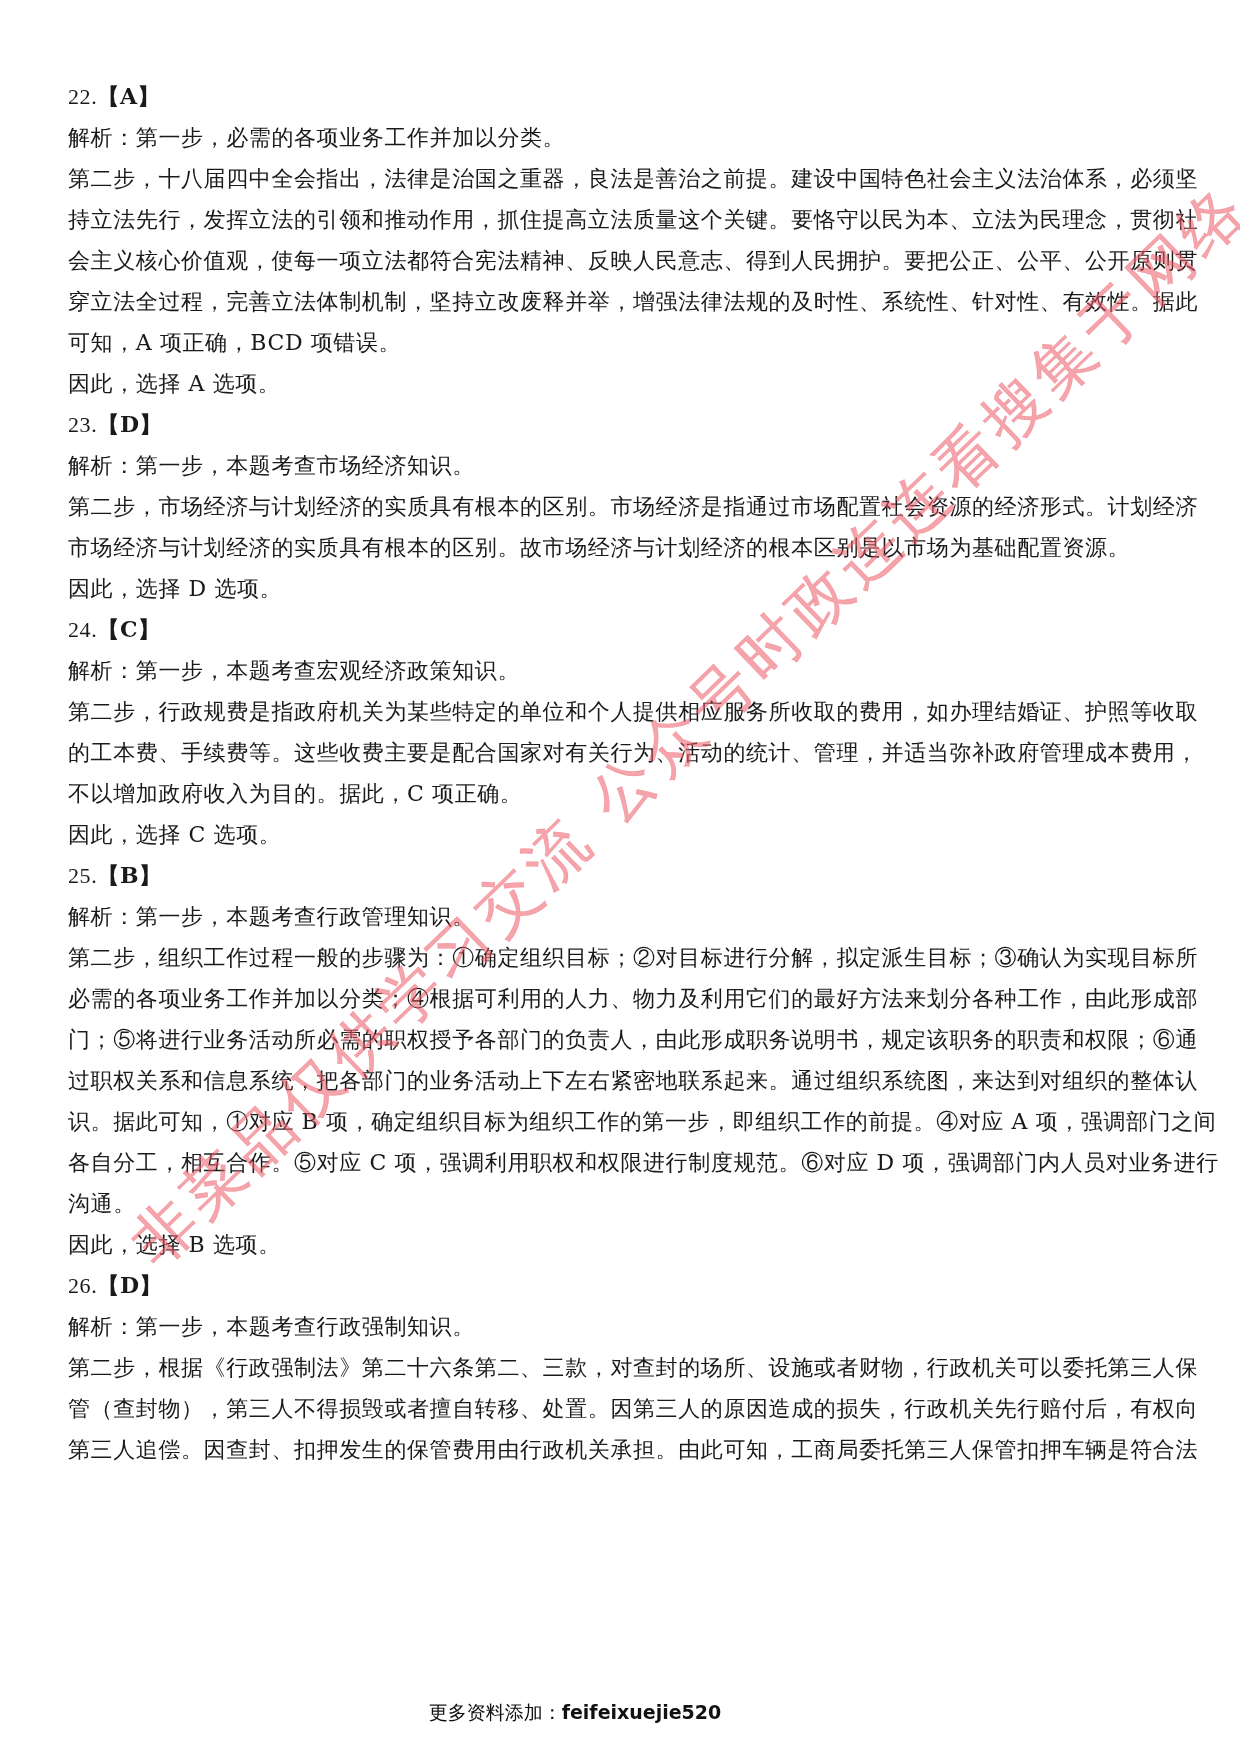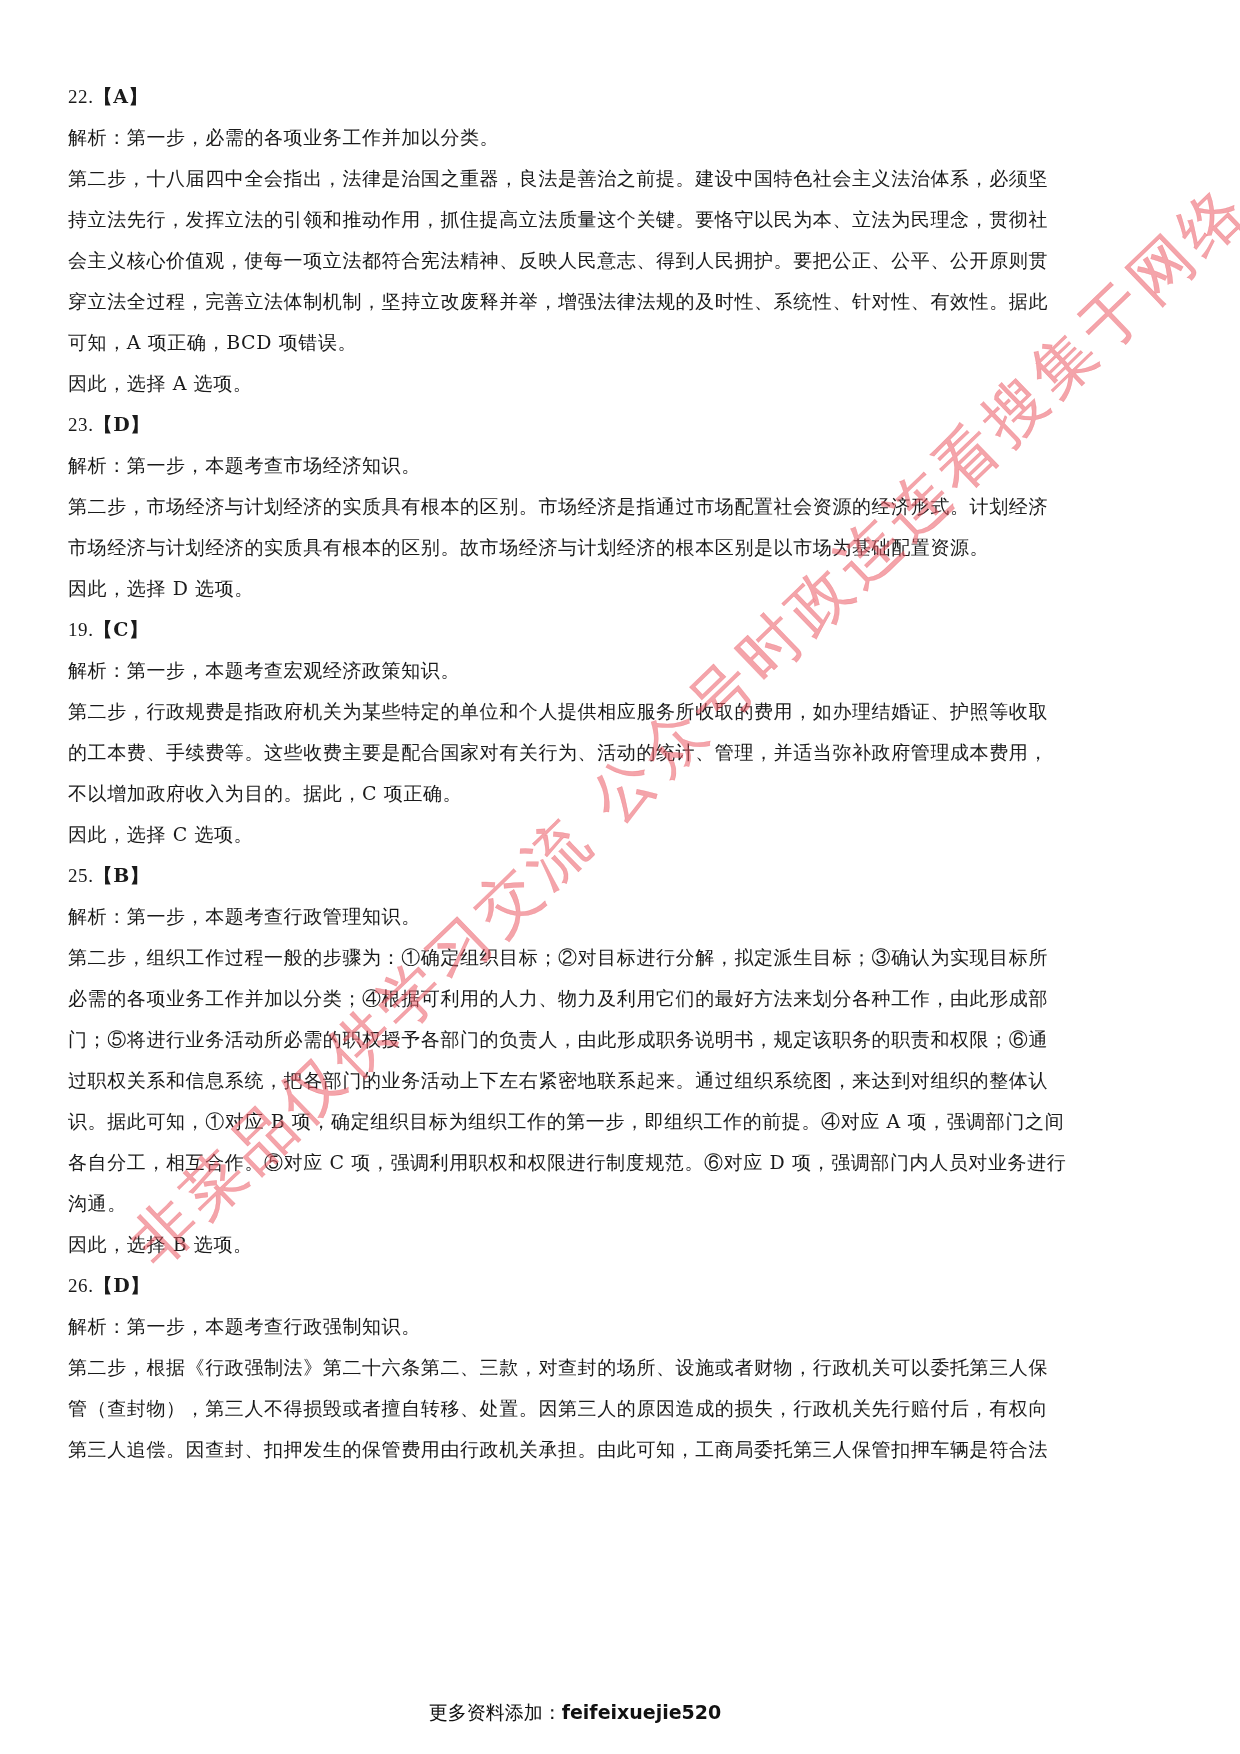--- a/index.html
+++ b/index.html
@@ -15,21 +15,21 @@
       font-family: "DejaVu Serif", "Liberation Serif", serif;
       color: #1a1a1a;
     }
     .page {
       position: absolute;
       left: 68px;
       top: 76px;
       width: 975px;
     }
     .line {
-      font-size: 19px;
+      font-size: 22px;
       line-height: 41px;
       height: 41px;
       white-space: nowrap;
       letter-spacing: 0.6px;
     }
     .qnum {
       font-family: "Liberation Serif", serif;
     }
     .bracket {
       font-weight: bold;
@@ -95,21 +95,21 @@
       <span class="qnum">23.</span><span class="bracket">【D】</span>
     </div>
     <div class="line">解析：第一步，本题考查市场经济知识。</div>
     <div class="line">第二步，市场经济与计划经济的实质具有根本的区别。市场经济是指通过市场配置社会资源的经济形式。计划经济</div>
     <div class="line">市场经济与计划经济的实质具有根本的区别。故市场经济与计划经济的根本区别是以市场为基础配置资源。</div>
     <div class="line">因此，选择 D 选项。</div>
   </div>
 
   <div>
     <div class="line">
-      <span class="qnum">19.</span><span class="bracket">【C】</span>
+      <span class="qnum">24.</span><span class="bracket">【C】</span>
     </div>
     <div class="line">解析：第一步，本题考查宏观经济政策知识。</div>
     <div class="line">第二步，行政规费是指政府机关为某些特定的单位和个人提供相应服务所收取的费用，如办理结婚证、护照等收取</div>
     <div class="line">的工本费、手续费等。这些收费主要是配合国家对有关行为、活动的统计、管理，并适当弥补政府管理成本费用，</div>
     <div class="line">不以增加政府收入为目的。据此，C 项正确。</div>
     <div class="line">因此，选择 C 选项。</div>
   </div>
 
   <div>
     <div class="line">

